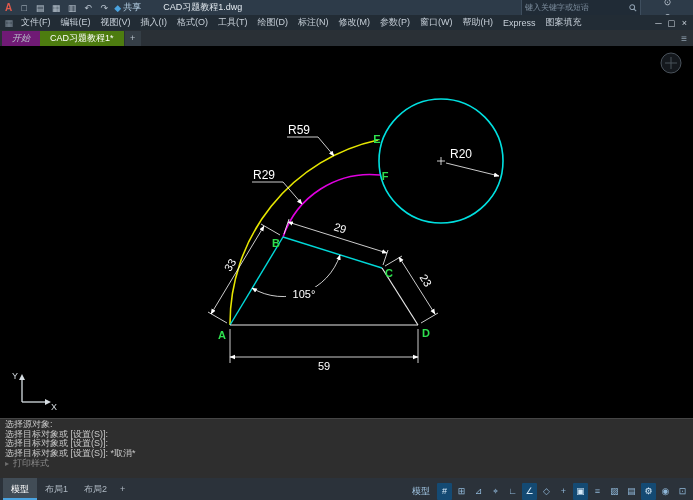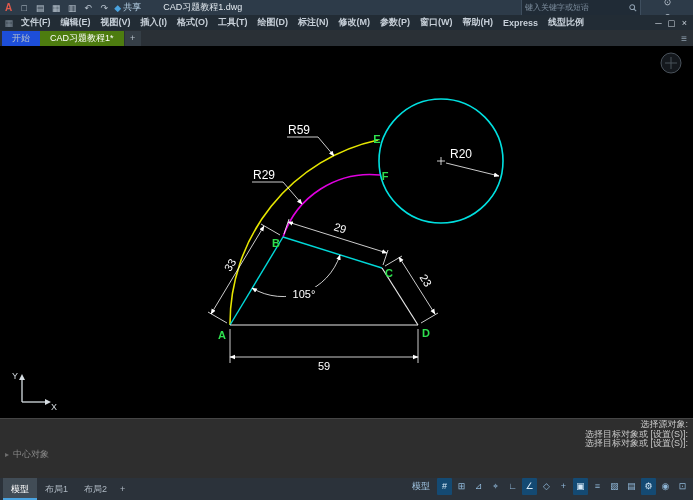--- a/index.html
+++ b/index.html
@@ -20,45 +20,45 @@
   .tb-right { display:flex; align-items:center; gap:5px;flex-direction:column; }
   .signin { display:flex; align-items:center; gap:2px; color:#c9d2da; }
   .caret { font-size:7px; color:#9fadbb; }
   .win-controls { display:flex; }
   .win-controls span { width:15px; text-align:center; color:#d4dce3; }
   .win-close { background:#3d4754; }
 
   
   .menubar { height:15px; background:#222c35; display:flex; align-items:center; color:#c6cfd8; font-size:9px; padding:0 2px; flex:0 0 auto; }
   .menu-grid-icon { color:#7e8c99; width:14px; text-align:center; }
-  .menu-item { padding:0 5px; white-space:nowrap;font-weight:bold; }
+  .menu-item { padding:0 5px; white-space:nowrap; }
   .mdi-controls { margin-left:auto; display:flex; }
   .mdi-controls span { width:13px; text-align:center; color:#c6cfd8; }
 
   
   .tabbar { height:16px; background:#2a3036; display:flex; align-items:flex-end; flex:0 0 auto; }
   .tab { height:15px; line-height:15px; padding:0 10px; font-size:9px; white-space:nowrap; }
-  .tab-start { background:#1d4ed8; color:#b7c1ca; margin-left:2px; }
+  .tab-start { background:#701a75; color:#b7c1ca; margin-left:2px;font-style:italic; }
   .tab-active { background:#4d7c0f; color:#ffffff; }
   .tab-plus { width:16px; text-align:center; padding:0; background:#353e46; color:#b7c1ca; margin-left:1px; }
   .tab-menu { margin-left:auto; color:#8fa0ae; padding:0 6px; font-size:10px; line-height:15px; }
 
   
   .canvas { position:relative; width:693px; height:372px; background:#000; flex:0 0 auto; }
   .canvas svg { position:absolute; left:0; top:0; }
   svg text { font-family:"Liberation Sans", sans-serif; }
 
   
   .command { height:60px; background:#2e2e2e; border-top:1px solid #454545; padding:1px 5px 0 5px; font-size:9px; color:#c9c9c9; flex:0 0 auto; }
-  .cmd-line { height:9.6px; line-height:9.6px; white-space:nowrap; overflow:hidden;text-align:right; }
+  .cmd-line { height:9.6px; line-height:9.6px; white-space:nowrap; overflow:hidden; }
   .cmd-input-row { display:flex; align-items:center; height:11px; gap:4px; color:#8a8a8a; }
   .cmd-prompt { color:#6f6f6f; font-size:8px; }
 
   
-  .statusbar { height:22px; background:#2b323a; display:flex; align-items:flex-start; font-size:9px; color:#aeb8c2; padding:0 3px; flex:0 0 auto; }
+  .statusbar { height:22px; background:#2b323a; display:flex; align-items:flex-end; font-size:9px; color:#aeb8c2; padding:0 3px; flex:0 0 auto; }
   .ltab { padding:0 8px; height:22px; line-height:22px; }
   .ltab-active { background:#414c56; color:#ffffff; box-shadow:inset 0 -2px 0 #4aa3e0; }
   .ltab-plus { padding:0 5px; }
   .sicons { margin-left:auto; display:flex; gap:2px; align-items:center; }
   .space-toggle { color:#9fc3e0; padding:0 5px; }
   .sicon { width:15px; height:17px; line-height:17px; text-align:center; color:#8fb7d8; font-size:9px; border-radius:1px; }
   .sicon.on { background:#144a73; color:#d6eaf9; }
 </style>
 </head>
 <body>
@@ -112,21 +112,21 @@
     <span class="menu-item">插入(I)</span>
     <span class="menu-item">格式(O)</span>
     <span class="menu-item">工具(T)</span>
     <span class="menu-item">绘图(D)</span>
     <span class="menu-item">标注(N)</span>
     <span class="menu-item">修改(M)</span>
     <span class="menu-item">参数(P)</span>
     <span class="menu-item">窗口(W)</span>
     <span class="menu-item">帮助(H)</span>
     <span class="menu-item">Express</span>
-    <span class="menu-item">线型比例</span>
+    <span class="menu-item">图案填充</span>
     <span class="mdi-controls">
       <span>─</span>
       <span>▢</span>
       <span>×</span>
     </span>
   </div>
 
   <div class="tabbar">
     <span class="tab tab-start">开始</span>
     <span class="tab tab-active">CAD习题教程1*</span>
@@ -219,23 +219,24 @@
         <circle cx="671" cy="17" r="10" fill="#14181d" stroke="#49525b" stroke-width="1"></circle>
         <path d="M671,11 v12 M665,17 h12" stroke="#49525b" stroke-width="1"></path>
       </g>
     </svg>
   </div>
 
   <div class="command">
     <div class="cmd-line">选择源对象:</div>
     <div class="cmd-line">选择目标对象或 [设置(S)]:</div>
     <div class="cmd-line">选择目标对象或 [设置(S)]:</div>
+    <div class="cmd-line">选择目标对象或 [设置(S)]: *取消*</div>
     <div class="cmd-input-row">
       <span class="cmd-prompt">▸</span>
-      <span>中心对象</span>
+      <span>打印样式</span>
     </div>
   </div>
 
   <div class="statusbar">
     <span class="ltab ltab-active">模型</span>
     <span class="ltab">布局1</span>
     <span class="ltab">布局2</span>
     <span class="ltab ltab-plus">+</span>
     <span class="sicons">
       <span class="space-toggle">模型</span>

